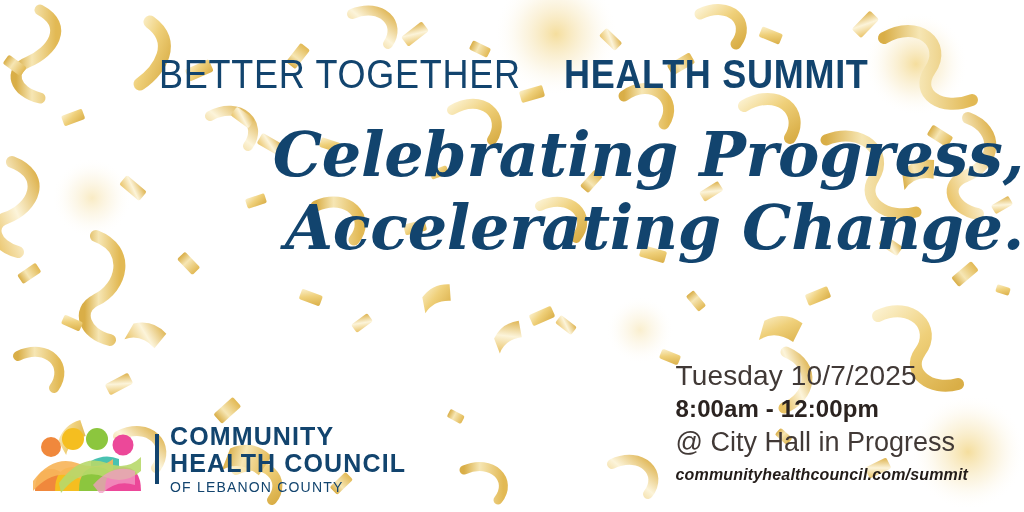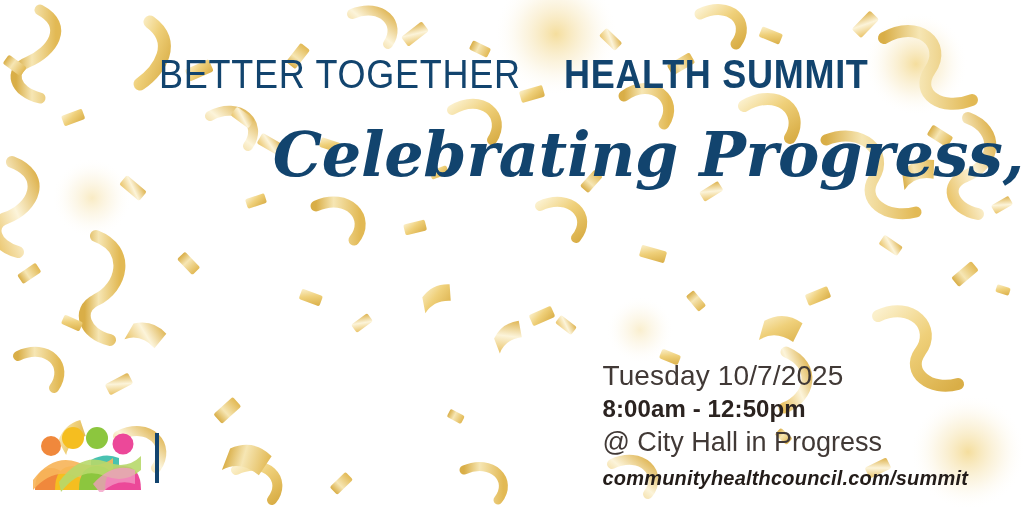--- a/index.html
+++ b/index.html
@@ -95,21 +95,21 @@
     font-family: "Liberation Sans Narrow", "Liberation Sans", sans-serif;
     font-weight: 400;
     font-size: 27px;
     line-height: 1.3;
     color: #413936;
   }
   .ev-url {
     font-family: "Liberation Sans Narrow", "Liberation Sans", sans-serif;
     font-weight: 700;
     font-style: italic;
-    font-size: 20px;
+    font-size: 16px;
     line-height: 1.5;
     color: #231C19;
     letter-spacing: 0.01em;
     margin-top: 3px;
   }
 
   
   .logo {
     position: absolute;
     left: 33px;
@@ -263,25 +263,26 @@
       </g>
     </svg>
   </div>
 
   <div class="headline-row">
     <span class="headline-light">BETTER TOGETHER</span><span class="headline-bold">HEALTH SUMMIT</span>
   </div>
 
   <div class="tagline">
     <span class="ln">Celebrating Progress,</span>
+    <span class="ln">Accelerating Change.</span>
   </div>
 
   <div class="event-info">
     <div class="ev-date">Tuesday 10/7/2025</div>
-    <div class="ev-time">8:00am - 12:50pm</div>
+    <div class="ev-time">8:00am - 12:00pm</div>
     <div class="ev-place">@ City Hall in Progress</div>
     <div class="ev-url">communityhealthcouncil.com/summit</div>
   </div>
 
   <div class="logo">
 
     <svg class="logo-mark" viewBox="0 0 118 68" xmlns="http://www.w3.org/2000/svg">
 
       <path d="M58,36 q14,-8 28,-2 l0,28 l-28,0 z" fill="#3FBFAD" opacity="0.95"></path>
 
@@ -299,15 +300,20 @@
       <circle cx="90" cy="20" r="10.5" fill="#EC4899"></circle>
       <path d="M72,66 q0,-24 18,-24 q18,0 18,24 z" fill="#EC4899"></path>
 
       <path d="M26,58 q22,-30 48,-20 q20,8 34,-6 l0,14 q-16,14 -36,6 q-24,-10 -44,16 z" fill="#B7D86A" opacity="0.9"></path>
 
       <path d="M60,60 q20,-22 42,-14 l0,14 q-20,-6 -34,10 z" fill="#F39BC4" opacity="0.75"></path>
     </svg>
 
     <div class="logo-divider"></div>
 
+    <div class="logo-text">
+      <span class="logo-l1">COMMUNITY</span>
+      <span class="logo-l2">HEALTH COUNCIL</span>
+      <span class="logo-l3">OF LEBANON COUNTY</span>
+    </div>
   </div>
 
 </div>
 
 </body></html>

